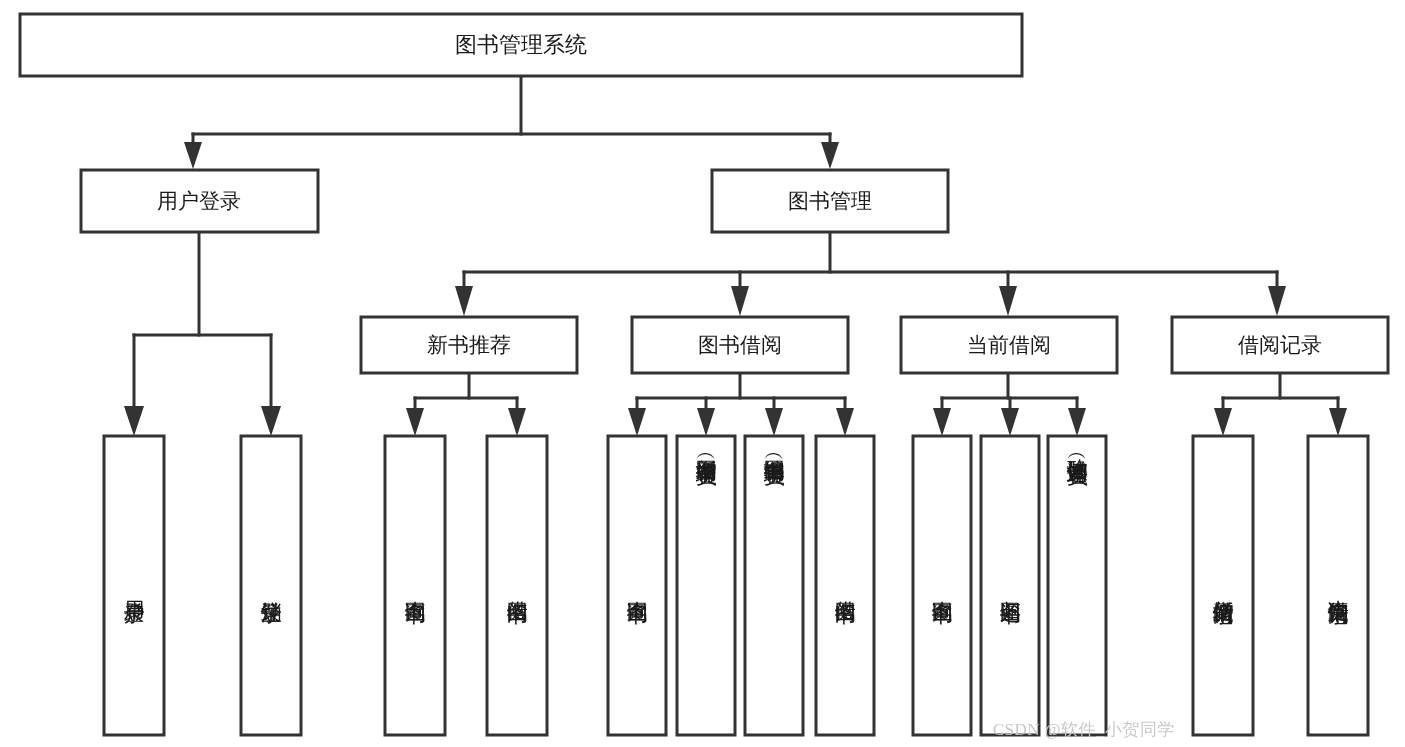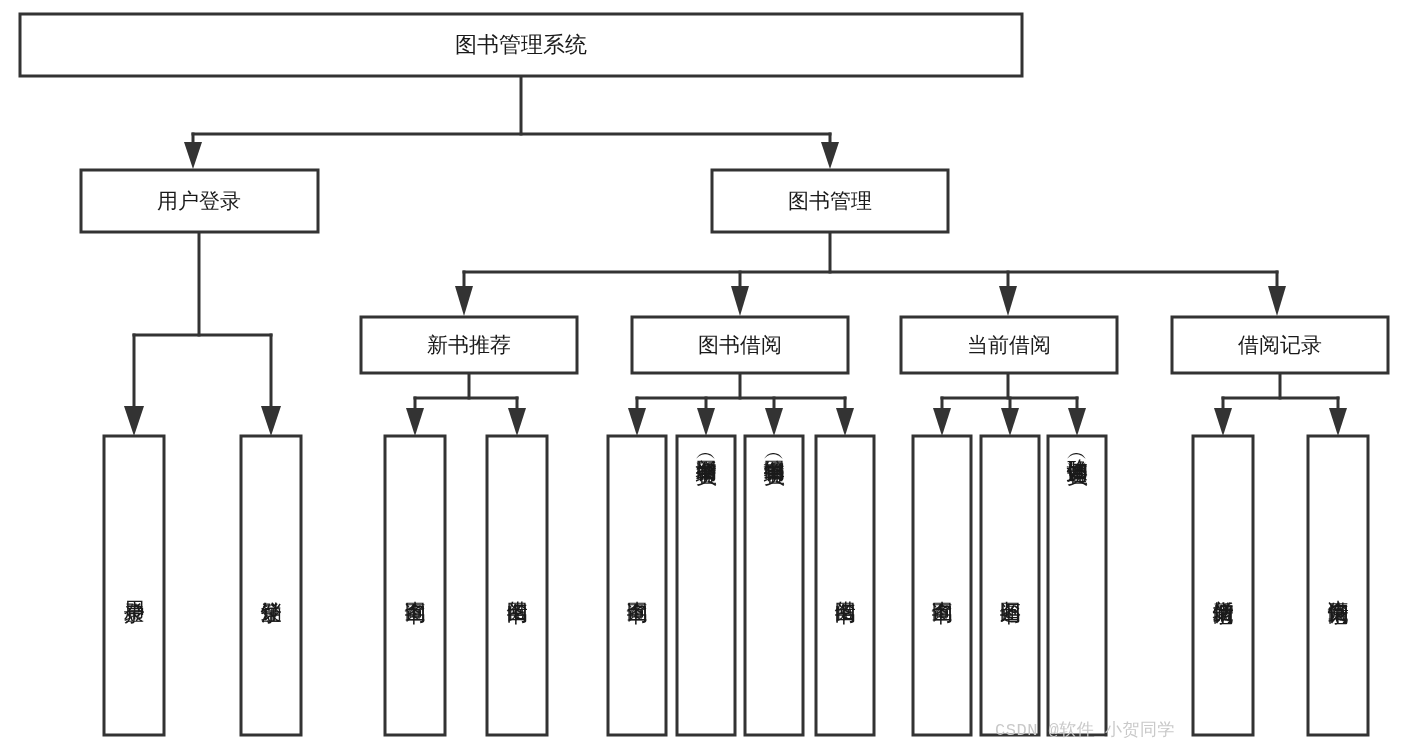--- a/index.html
+++ b/index.html
@@ -67,21 +67,21 @@
     font-size: 21px;
     line-height: 1.08;
     color: #1a1a1a;
     letter-spacing: 1px;
     white-space: nowrap;
   }
   .watermark {
     position: absolute;
     right: 8px;
     bottom: 6px;
-    font-family: Liberation Mono, monospace;
+    font-family: Liberation Serif, serif;
     font-size: 17px;
     color: #c9c9c9;
     letter-spacing: 0.5px;
     user-select: none;
   }
 </style>
 </head>
 <body>
 
 <div id="diagram-root">

